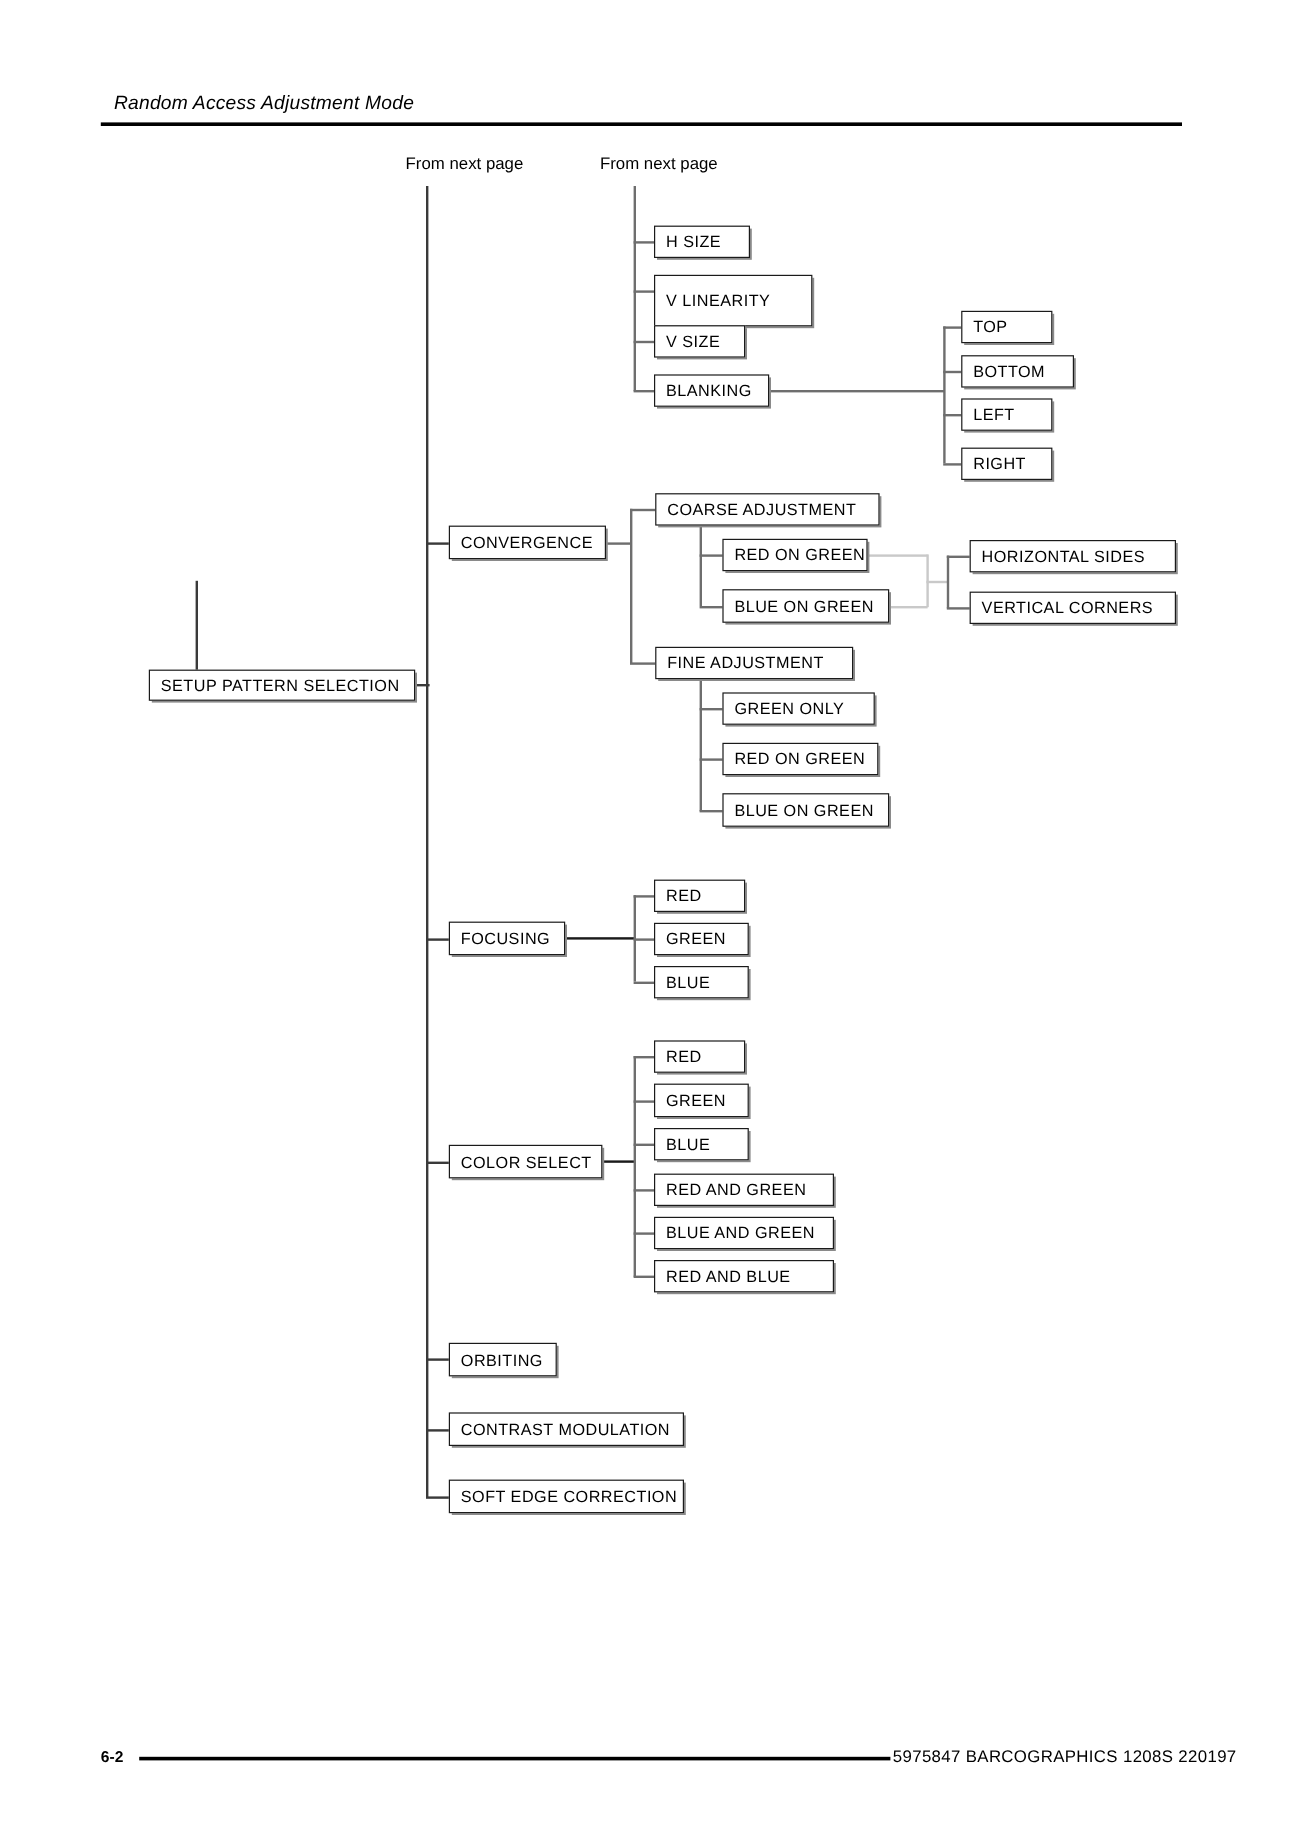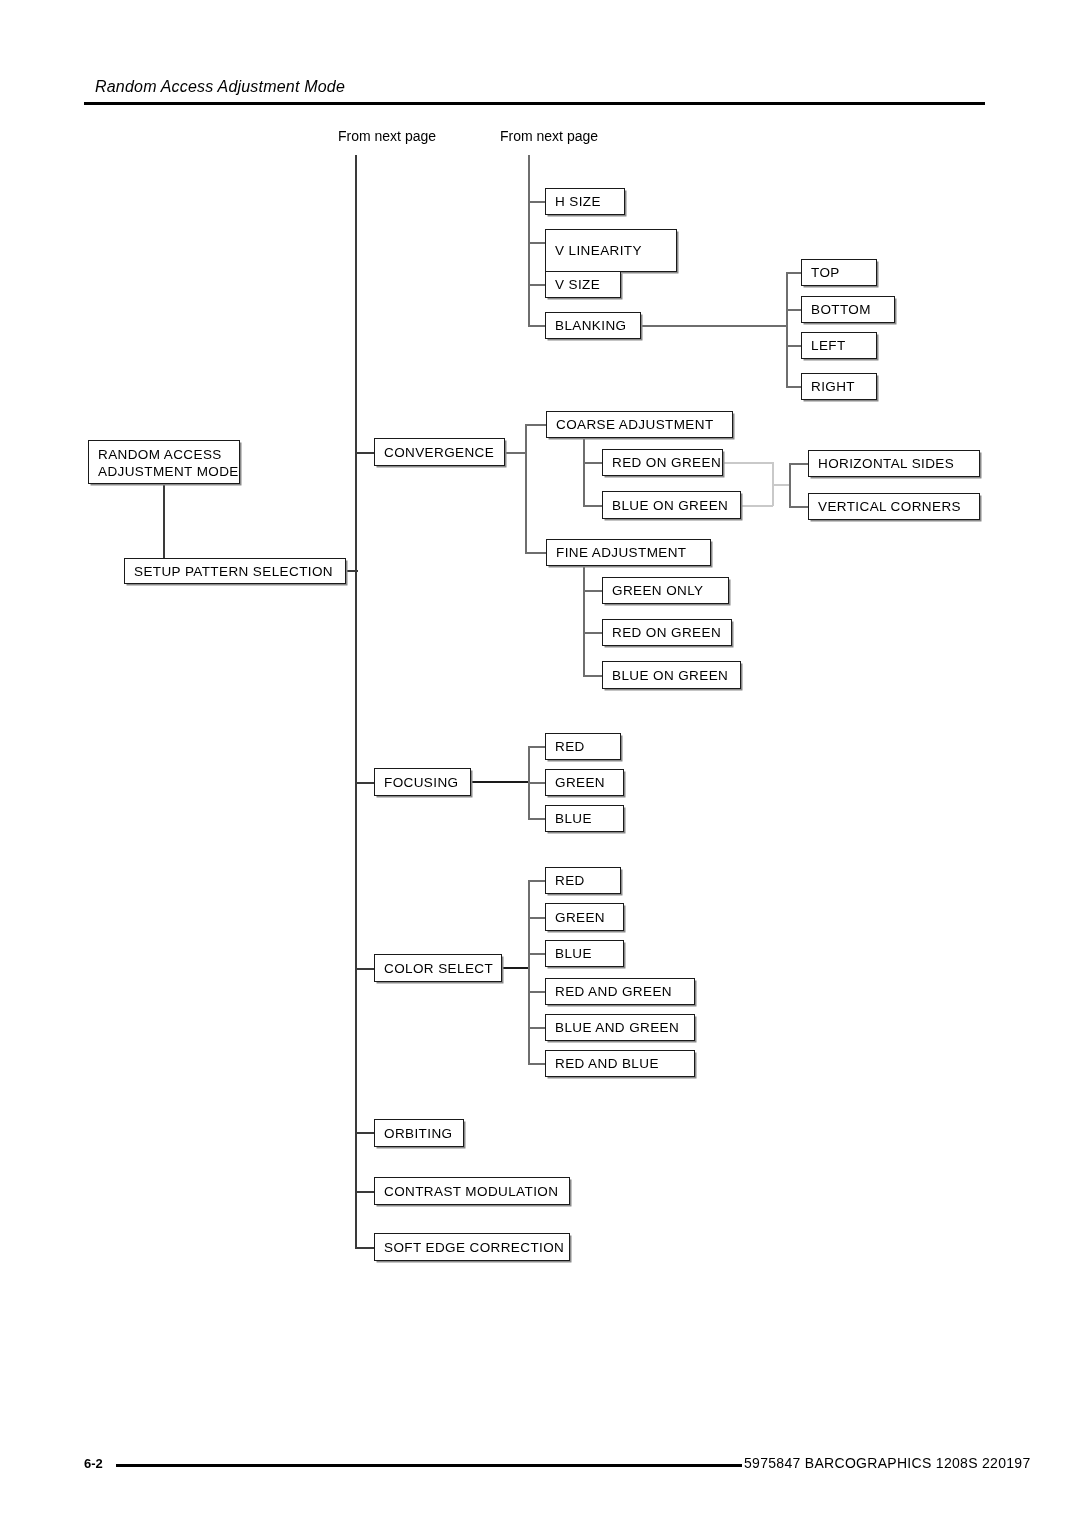--- a/index.html
+++ b/index.html
@@ -77,24 +77,20 @@
   <div class="header-title">Random Access Adjustment Mode</div>
   <div class="header-rule"></div>
 
   <div class="caption" style="left:306px;top:128px;">From next page</div>
   <div class="caption" style="left:468px;top:128px;">From next page</div>
 
   <div class="vline dark" style="left:355px;top:155px;height:1093px;"></div>
 
   <div class="vline" style="left:528px;top:155px;height:171px;"></div>
 
-  <div class="node two-line" style="left:88px;top:440px;width:152px;height:44px;">
-    <span class="l1">RANDOM ACCESS</span>
-    <span class="l2">ADJUSTMENT MODE</span>
-  </div>
 
   <div class="vline dark" style="left:163px;top:484px;height:75px;"></div>
 
   <div class="node pad-left" style="left:124px;top:558px;width:222px;height:26px;">SETUP PATTERN SELECTION</div>
 
   <div class="hline dark" style="left:346px;top:570px;width:12px;"></div>
 
   <div class="hline" style="left:528px;top:201px;width:18px;"></div>
   <div class="node pad-left" style="left:545px;top:188px;width:80px;height:27px;">H SIZE</div>
 

